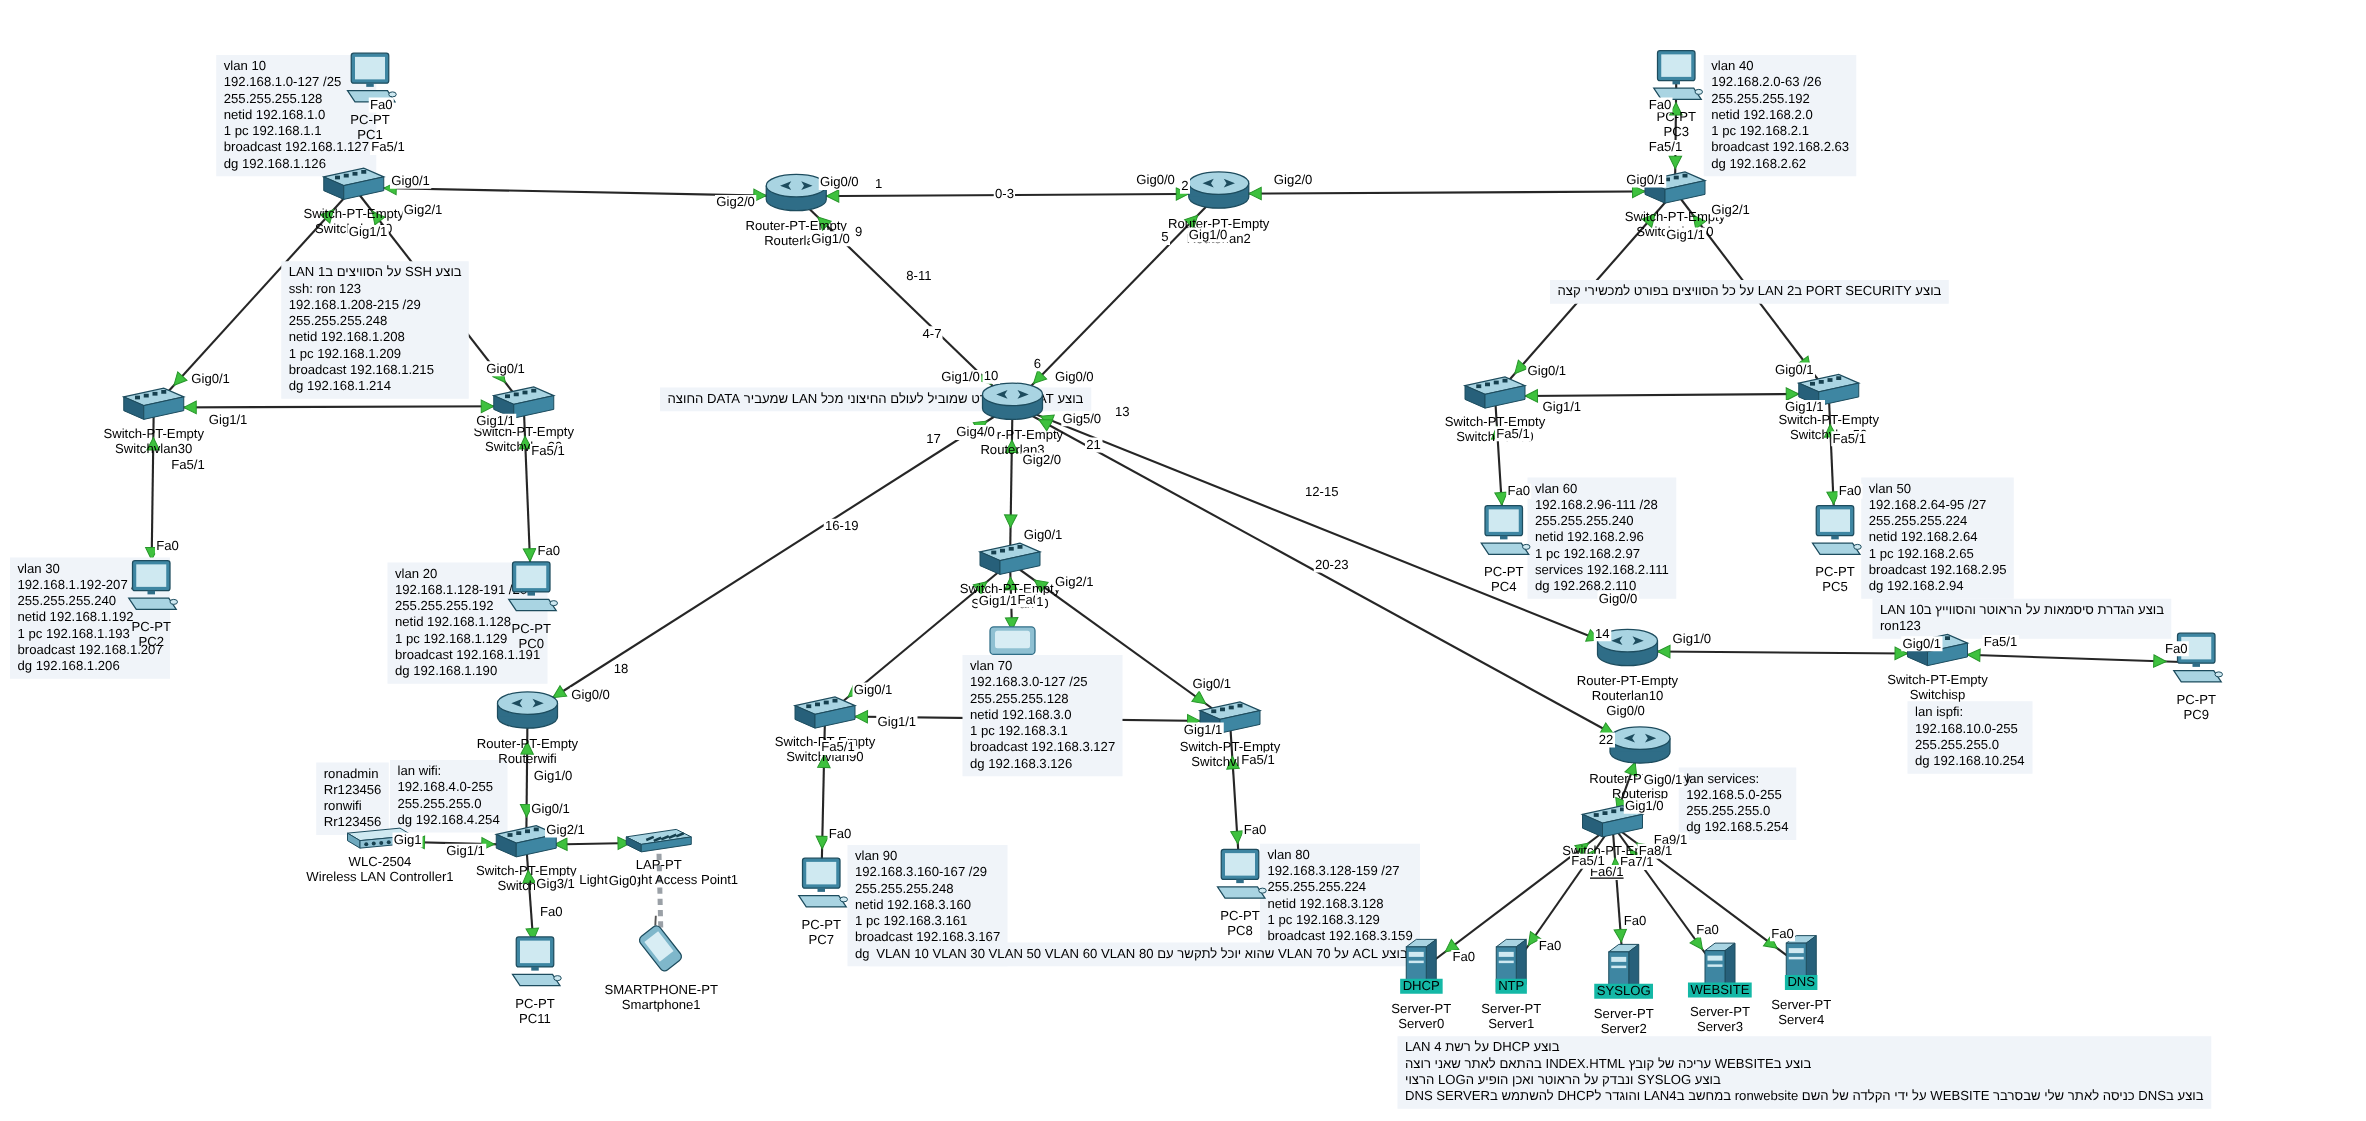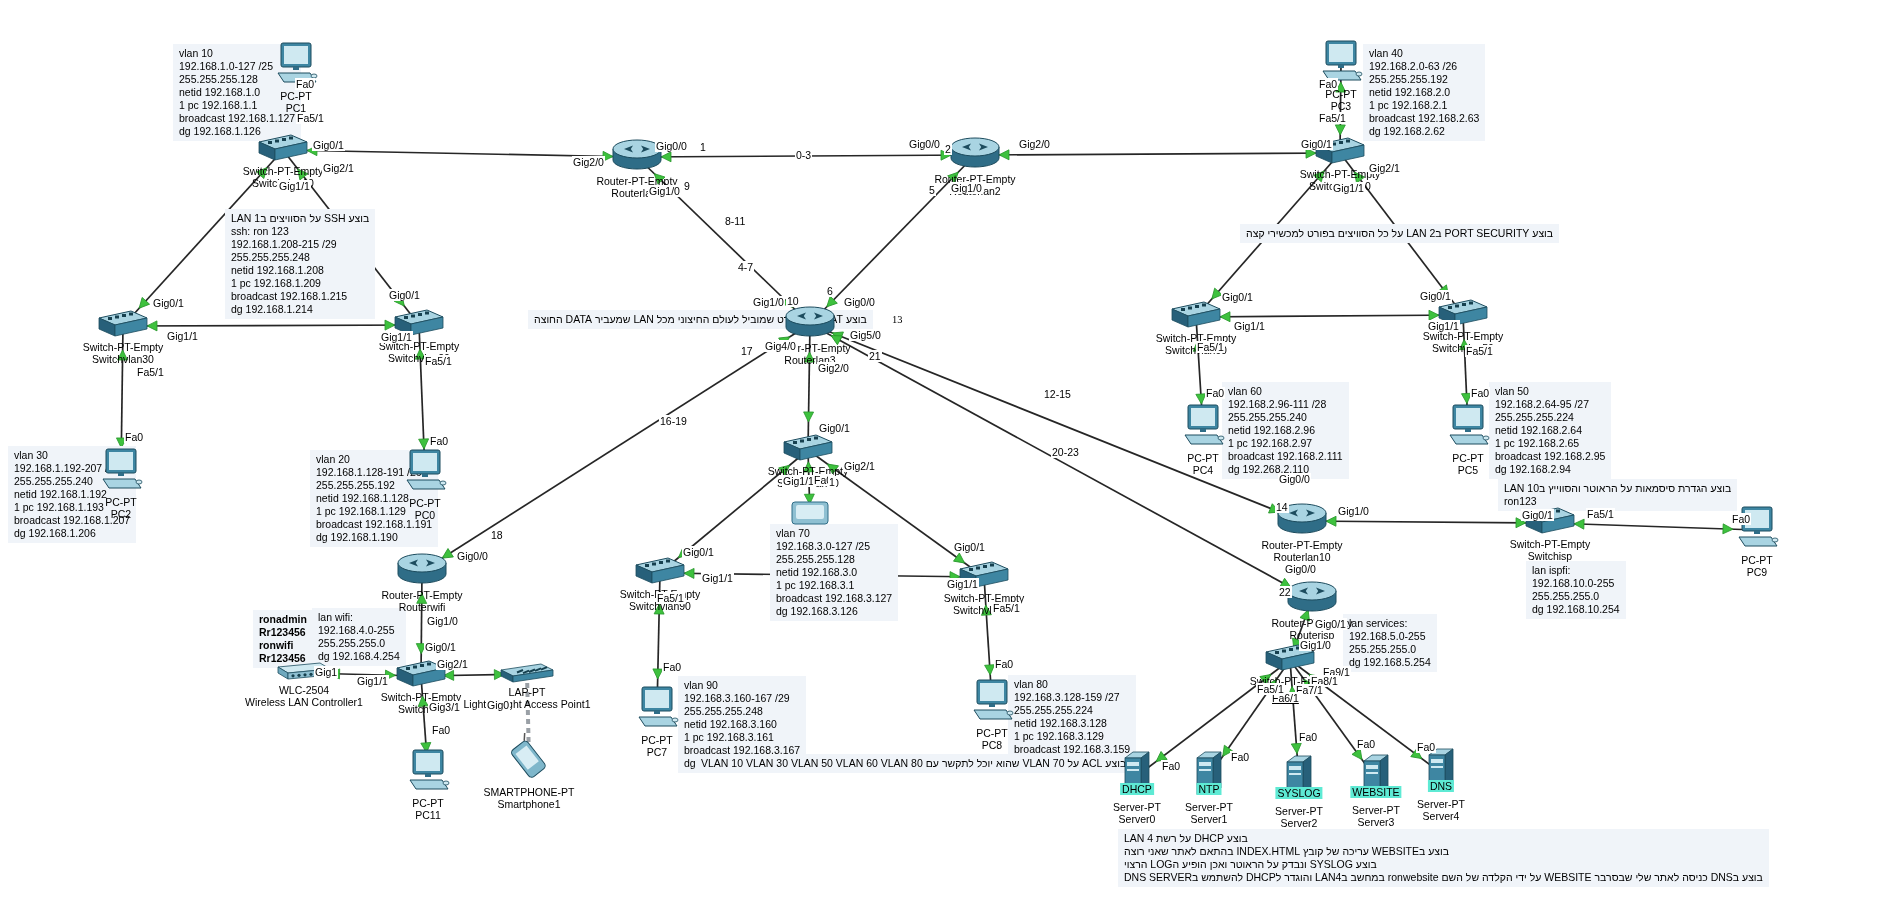--- a/index.html
+++ b/index.html
@@ -5,21 +5,21 @@
   html,body{margin:0;padding:0;background:#ffffff;}
   #canvas{position:relative;width:1893px;height:897px;background:#ffffff;overflow:hidden;
           font-family:"Liberation Sans","DejaVu Sans",sans-serif;}
   #wires{position:absolute;left:0;top:0;z-index:1;}
   .note{position:absolute;background:#f0f4f9;padding:3px 6px;z-index:2;font-size:10.5px;
         line-height:13px;color:#000;white-space:nowrap;}
   .note div{white-space:nowrap;text-align:left;}
   .dev{position:absolute;z-index:3;transform:translate(-50%,-50%);}
   .dlabel{position:absolute;z-index:4;transform:translateX(-50%);text-align:center;
           font-size:10.5px;line-height:12px;color:#000;white-space:nowrap;}
-  .badge{position:absolute;z-index:5;transform:translate(-50%,-50%);background:#5eead4;
+  .badge{position:absolute;z-index:5;transform:translate(-50%,-50%);background:#14b8a6;
          font-size:10.5px;padding:0 2px;color:#000;white-space:nowrap;}
   .plabel{position:absolute;z-index:6;transform:translateY(-50%);background:#fff;
           font-size:10.5px;padding:0 1px;color:#000;white-space:nowrap;}
 </style>
 </head>
 <body>
 
 <div id="canvas">
   <svg id="wires" width="1893" height="897">
       <line x1="296" y1="66" x2="283" y2="150" stroke="#262626" stroke-width="1.7"></line>
@@ -663,21 +663,21 @@
       <span class="plabel" style="left: 1416px; top: 747px;">Fa0</span>
       <span class="plabel" style="left: 699px; top: 147px;">1</span>
       <span class="plabel" style="left: 795px; top: 155px;">0-3</span>
       <span class="plabel" style="left: 944px; top: 149px;">2</span>
       <span class="plabel" style="left: 683px; top: 186px;">9</span>
       <span class="plabel" style="left: 724px; top: 221px;">8-11</span>
       <span class="plabel" style="left: 928px; top: 190px;">5</span>
       <span class="plabel" style="left: 737px; top: 267px;">4-7</span>
       <span class="plabel" style="left: 826px; top: 291px;">6</span>
       <span class="plabel" style="left: 786px; top: 301px;">10</span>
-      <span class="plabel" style="left: 891px; top: 319px; font-family: Liberation Serif, serif;">13</span>
+      <span class="plabel" style="left: 891px; top: 330px;">13</span>
       <span class="plabel" style="left: 868px; top: 356px;">21</span>
       <span class="plabel" style="left: 740px; top: 351px;">17</span>
       <span class="plabel" style="left: 1043px; top: 394px;">12-15</span>
       <span class="plabel" style="left: 1051px; top: 452px;">20-23</span>
       <span class="plabel" style="left: 659px; top: 421px;">16-19</span>
       <span class="plabel" style="left: 490px; top: 535px;">18</span>
       <span class="plabel" style="left: 1275px; top: 507px;">14</span>
       <span class="plabel" style="left: 1278px; top: 592px;">22</span>
       <span class="plabel" style="left: 828px; top: 482px;">1</span>
     </div>
@@ -733,21 +733,21 @@
         <div dir="ltr">1 pc 192.168.1.129</div>
         <div dir="ltr">broadcast 192.168.1.191</div>
         <div dir="ltr">dg 192.168.1.190</div>
       </div>
       <div class="note" style="left: 1222px; top: 382px;">
         <div dir="ltr">vlan 60</div>
         <div dir="ltr">192.168.2.96-111 /28</div>
         <div dir="ltr">255.255.255.240</div>
         <div dir="ltr">netid 192.168.2.96</div>
         <div dir="ltr">1 pc 192.168.2.97</div>
-        <div dir="ltr">broadcast 192.168.2.111</div>
+        <div dir="ltr">services 192.168.2.111</div>
         <div dir="ltr">dg 192.268.2.110</div>
       </div>
       <div class="note" style="left: 1489px; top: 382px;">
         <div dir="ltr">vlan 50</div>
         <div dir="ltr">192.168.2.64-95 /27</div>
         <div dir="ltr">255.255.255.224</div>
         <div dir="ltr">netid 192.168.2.64</div>
         <div dir="ltr">1 pc 192.168.2.65</div>
         <div dir="ltr">broadcast 192.168.2.95</div>
         <div dir="ltr">dg 192.168.2.94</div>
@@ -775,21 +775,21 @@
         <div dir="ltr">192.168.3.128-159 /27</div>
         <div dir="ltr">255.255.255.224</div>
         <div dir="ltr">netid 192.168.3.128</div>
         <div dir="ltr">1 pc 192.168.3.129</div>
         <div dir="ltr">broadcast 192.168.3.159</div>
         <div dir="ltr">dg 192.168.3.158</div>
       </div>
       <div class="note" style="left: 695px; top: 754px;">
         <div dir="rtl">בוצע ACL על VLAN 70 שהוא יוכל לתקשר עם VLAN 10 VLAN 30 VLAN 50 VLAN 60 VLAN 80</div>
       </div>
-      <div class="note" style="left: 253px; top: 610px; font-weight: bold;">
+      <div class="note" style="left: 253px; top: 610px;">
         <div dir="ltr">ronadmin</div>
         <div dir="ltr">Rr123456</div>
         <div dir="ltr">ronwifi</div>
         <div dir="ltr">Rr123456</div>
       </div>
       <div class="note" style="left: 312px; top: 608px;">
         <div dir="ltr">lan wifi:</div>
         <div dir="ltr">192.168.4.0-255</div>
         <div dir="ltr">255.255.255.0</div>
         <div dir="ltr">dg 192.168.4.254</div>

